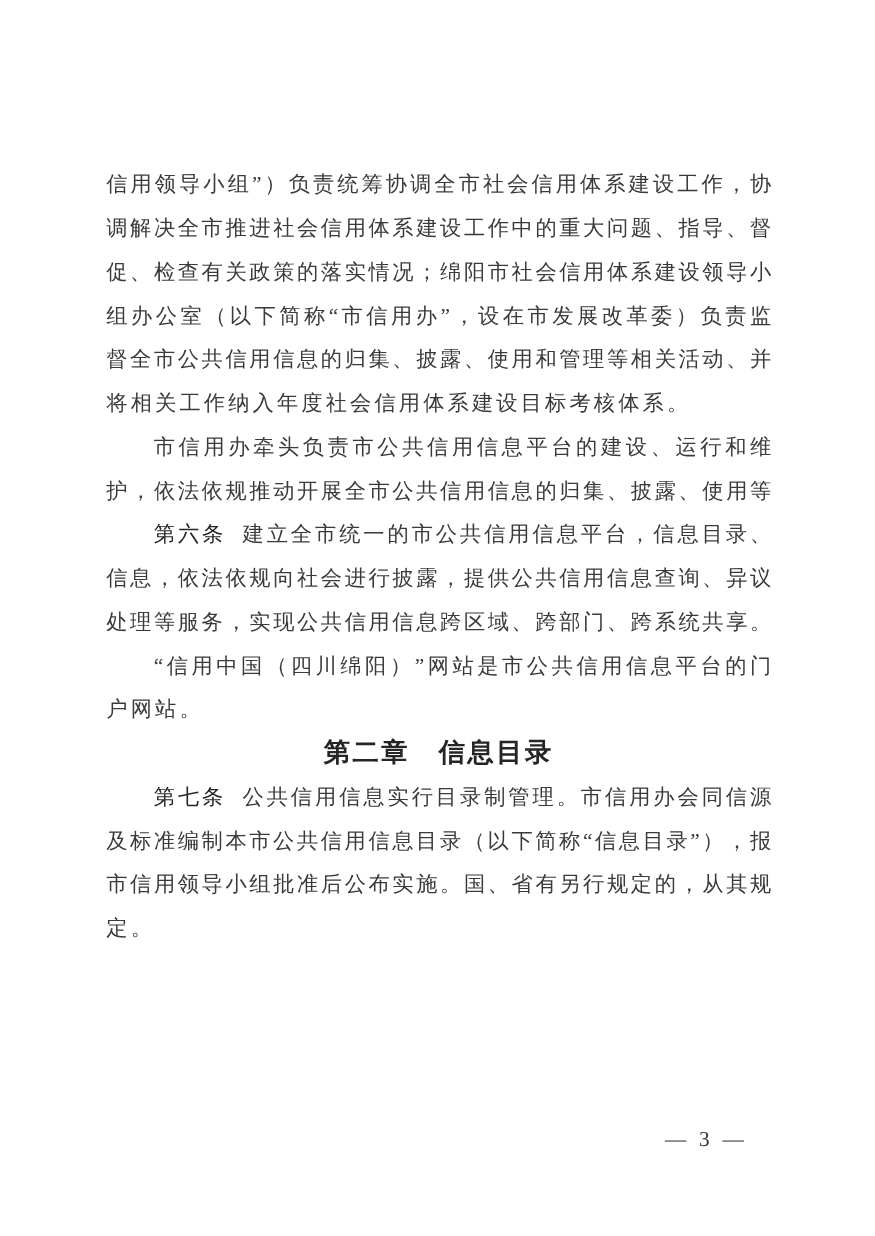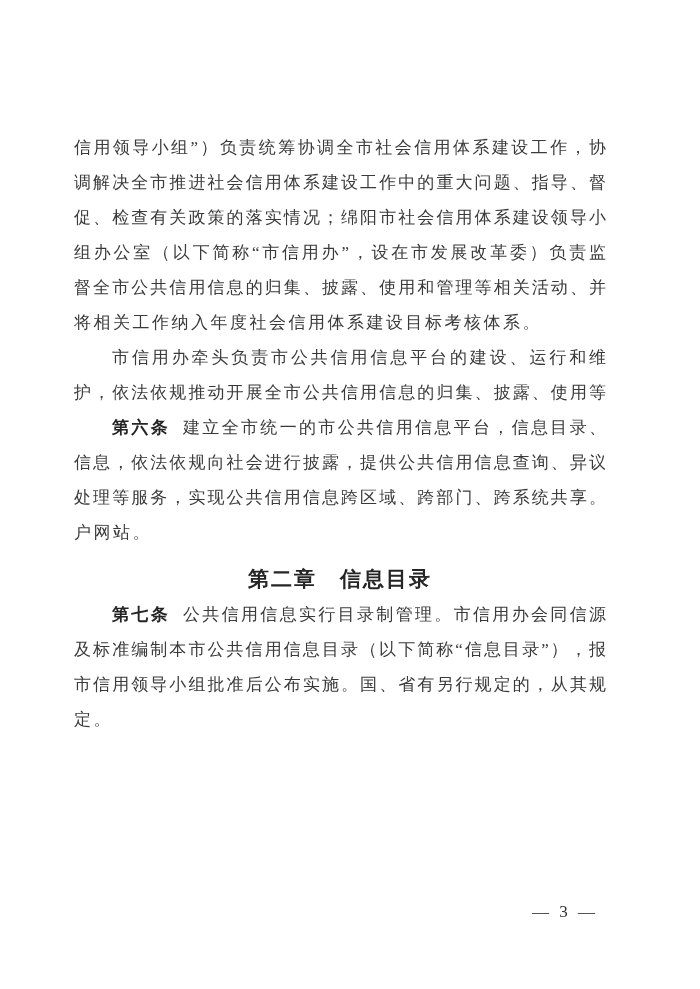--- a/index.html
+++ b/index.html
@@ -7,52 +7,51 @@
     position:relative;
     width:700px;height:989px;
     margin:0 auto;
     background:#ffffff;
     font-family:"Liberation Serif","DejaVu Serif",serif;
     color:#3a3a3a;
     overflow:hidden;
   }
   .content{
     position:absolute;
-    left:74px;top:130px;
+    left:85px;top:130px;
     width:532px;
   }
   .line{
     font-size:17px;
     height:35px;
     line-height:35px;
     text-align:justify;
     text-align-last:justify;
     overflow:hidden;
   }
   .line.indent{padding-left:38px;}
   .line.short{
     text-align:center;
     text-align-last:left;
     letter-spacing:2.5px;
   }
   .kw{
-    font-weight:bold;
+    font-weight:normal;
     color:#252525;
     margin-right:13px;
   }
   .heading{
     font-size:21px;
     font-weight:bold;
     color:#252525;
     height:35px;
     line-height:35px;
     text-align:center;
     text-align-last:center;
     letter-spacing:2px;
-    margin-top:12px;
   }
   .pagenum{
     position:absolute;
     top:902px;
     right:102px;
     font-size:17px;
     color:#333333;
     letter-spacing:3px;
   }
 </style>
@@ -71,20 +70,21 @@
 
     <div class="line indent">市信用办牵头负责市公共信用信息平台的建设、运行和维</div>
     <div class="line">护，依法依规推动开展全市公共信用信息的归集、披露、使用等</div>
 
     <div class="line indent">
       <span class="kw">第六条</span><span>建立全市统一的市公共信用信息平台，信息目录、</span>
     </div>
     <div class="line">信息，依法依规向社会进行披露，提供公共信用信息查询、异议</div>
     <div class="line">处理等服务，实现公共信用信息跨区域、跨部门、跨系统共享。</div>
 
+    <div class="line indent">“信用中国（四川绵阳）”网站是市公共信用信息平台的门</div>
     <div class="line short">户网站。</div>
 
     <div class="heading">第二章　信息目录</div>
 
     <div class="line indent">
       <span class="kw">第七条</span><span>公共信用信息实行目录制管理。市信用办会同信源</span>
     </div>
     <div class="line">及标准编制本市公共信用信息目录（以下简称“信息目录”），报</div>
     <div class="line">市信用领导小组批准后公布实施。国、省有另行规定的，从其规</div>
     <div class="line short">定。</div>

